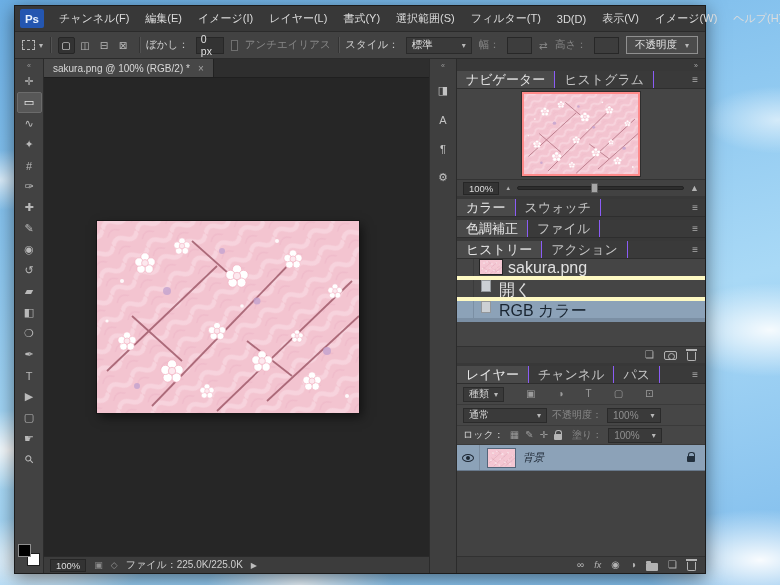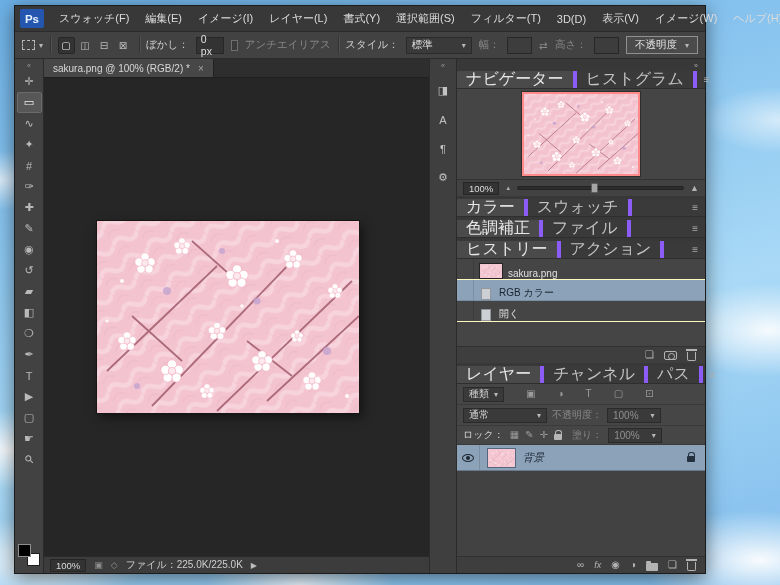--- a/index.html
+++ b/index.html
@@ -65,35 +65,35 @@
 
 .iconstrip{width:27px;flex:none;background:#3f3f3f;border-left:1px solid #2b2b2b;display:flex;flex-direction:column;align-items:center;padding:1px 0;gap:10px}
 .scollapse{height:11px;font-size:7px;color:#999;line-height:11px}
 .sico2{width:21px;height:19px;display:flex;align-items:center;justify-content:center;color:#c3c3c3;font-size:11px}
 
 .dock{width:249px;flex:none;background:#383838;border-left:1px solid #2b2b2b;display:flex;flex-direction:column}
 .dockhead{height:12px;flex:none;display:flex;justify-content:flex-end;align-items:center;padding:0 7px;color:#a8a8a8;font-size:7px}
 .pgroup{background:#464646;margin-bottom:3px;flex:none;display:flex;flex-direction:column}
 .pgroup.layersg{flex:1;margin-bottom:0;min-height:0}
 .ptabs{height:18px;flex:none;display:flex;align-items:stretch;background:#3a3a3a;border-bottom:1px solid #2e2e2e}
-.ptab{display:flex;align-items:center;padding:0 9px;font-size:16px;color:#c4c4c4;border-right:4px solid #8b5cf6;white-space:nowrap}
+.ptab{display:flex;align-items:center;padding:0 9px;font-size:13px;color:#c4c4c4;border-right:1px solid #8b5cf6;white-space:nowrap}
 .ptab.active{background:#4a4a4a;color:#e6e6e6}
 .pmenu{margin-left:auto;align-self:center;padding:0 7px;color:#adadad;font-size:10px}
 
 .navarea{height:90px;flex:none;display:flex;align-items:center;justify-content:center;background:#454545}
 .navthumb{width:118px;height:84px;border:2px solid #ff8a8a;box-shadow:0 0 0 1px #2e2e2e;background:#fff}
 .navthumb svg{width:100%;height:100%;display:block}
 .navzoom{height:17px;flex:none;display:flex;align-items:center;gap:6px;background:#424242;border-top:1px solid #333;padding:0 6px}
 .mtn{color:#b3b3b3;line-height:1}
 .mtn.s{font-size:6px}
 .mtn.l{font-size:9px}
 .navslider{flex:1;height:4px;background:#2d2d2d;border:1px solid #232323;border-radius:2px;position:relative}
 .sthumb{position:absolute;left:44%;top:-4px;width:7px;height:10px;background:#a6a6a6;border:1px solid #5f5f5f;border-radius:1px}
 
-.hrow{height:21px;flex:none;display:flex;align-items:flex-end;background:#454545;border-bottom:1px solid #fef9c3;font-size:10px;color:#e0e0e0}
+.hrow{height:21px;flex:none;display:flex;align-items:flex-start;background:#454545;border-bottom:4px solid #fef9c3;font-size:16px;color:#e0e0e0}
 .hsrc{width:17px;align-self:stretch;flex:none;border-right:1px solid #3b3b3b}
 .hthumb{width:24px;height:16px;flex:none;margin:0 5px;border:1px solid #242424;background:#fff;overflow:hidden}
 .hthumb svg{width:100%;height:100%;display:block}
 .icodoc{width:10px;height:12px;flex:none;margin:0 8px 0 7px;background:#ccd0d4;border:1px solid #93979b}
 .hlabel{white-space:nowrap}
 .hrow.selected{background:#8ca2b8;border-bottom-color:#7b8fa4;color:#182430}
 .hrow.selected .hsrc{border-right-color:#7b8fa4}
 .hfill{height:24px;flex:none;background:#454545}
 .pfooter{height:17px;flex:none;display:flex;align-items:center;justify-content:flex-end;gap:10px;background:#3e3e3e;border-top:1px solid #313131;padding:0 9px;color:#b3b3b3}
 .fico{font-size:10px;line-height:1}
@@ -185,21 +185,21 @@
         <circle cx="145" cy="85" r="1.8"></circle>
       </g>
     </g>
   </defs>
 </svg>
 
 <div class="ps-window">
 
   <div class="menubar">
     <div class="logo">Ps</div>
-    <span class="mi">スウォッチ(F)</span>
+    <span class="mi">チャンネル(F)</span>
     <span class="mi">編集(E)</span>
     <span class="mi">イメージ(I)</span>
     <span class="mi">レイヤー(L)</span>
     <span class="mi">書式(Y)</span>
     <span class="mi">選択範囲(S)</span>
     <span class="mi">フィルター(T)</span>
     <span class="mi">3D(D)</span>
     <span class="mi">表示(V)</span>
     <span class="mi">イメージ(W)</span>
     <span class="mi">ヘルプ(H)</span>
@@ -356,29 +356,29 @@
         </div>
         <div class="hrow">
           <span class="hsrc"></span>
           <span class="hthumb">
             <svg viewBox="0 0 262 192" preserveAspectRatio="none">
                 <use href="#sakura-art"></use>
               </svg>
           </span>
           <span class="hlabel">sakura.png</span>
         </div>
+        <div class="hrow">
+          <span class="hsrc"></span>
+          <span class="icodoc"></span>
+          <span class="hlabel">開く</span>
+        </div>
         <div class="hrow selected">
           <span class="hsrc"></span>
           <span class="icodoc"></span>
           <span class="hlabel">RGB カラー</span>
-        </div>
-        <div class="hrow">
-          <span class="hsrc"></span>
-          <span class="icodoc"></span>
-          <span class="hlabel">開く</span>
         </div>
         <div class="hfill"></div>
         <div class="pfooter">
           <span class="fico">❏</span>
           <span class="ico-cam"></span>
           <span class="ico-trash"></span>
         </div>
       </div>
 
       <div class="pgroup layersg">

